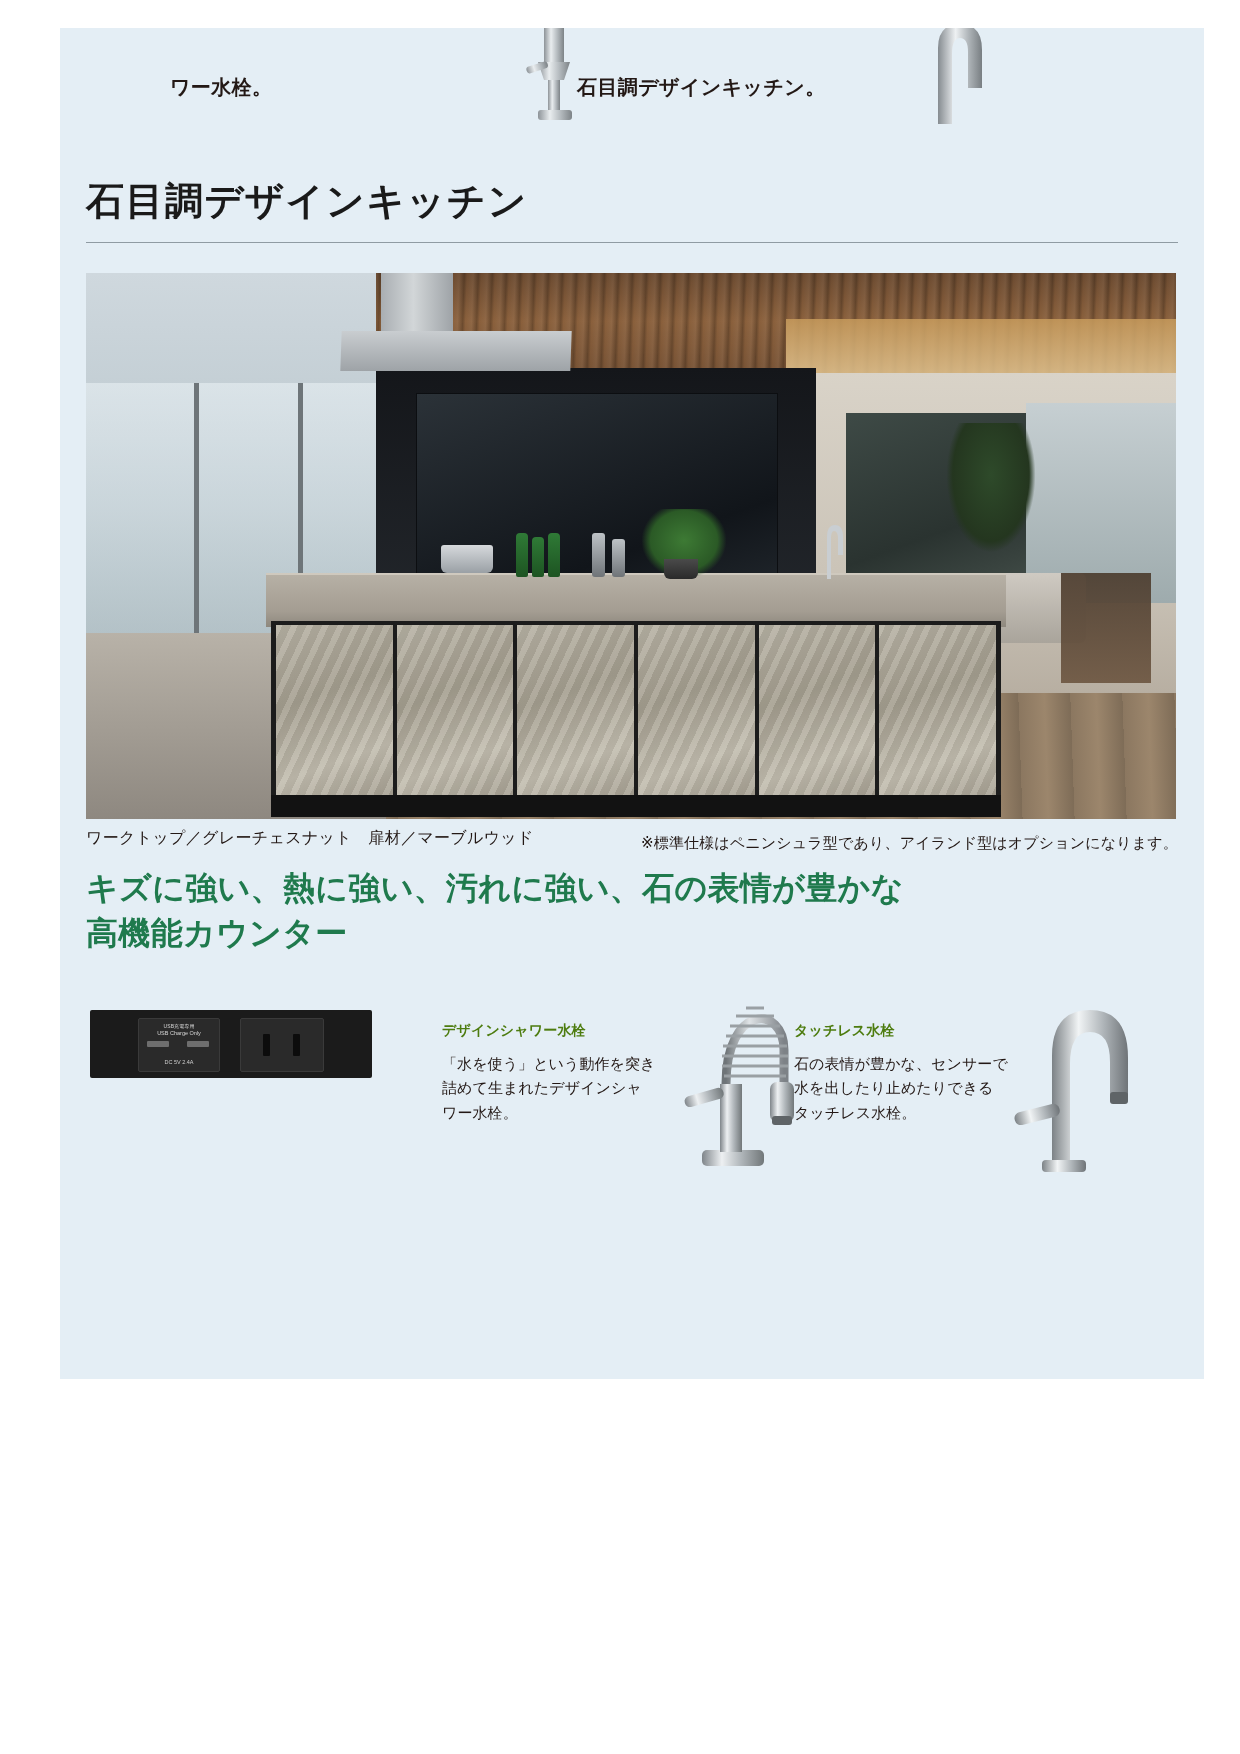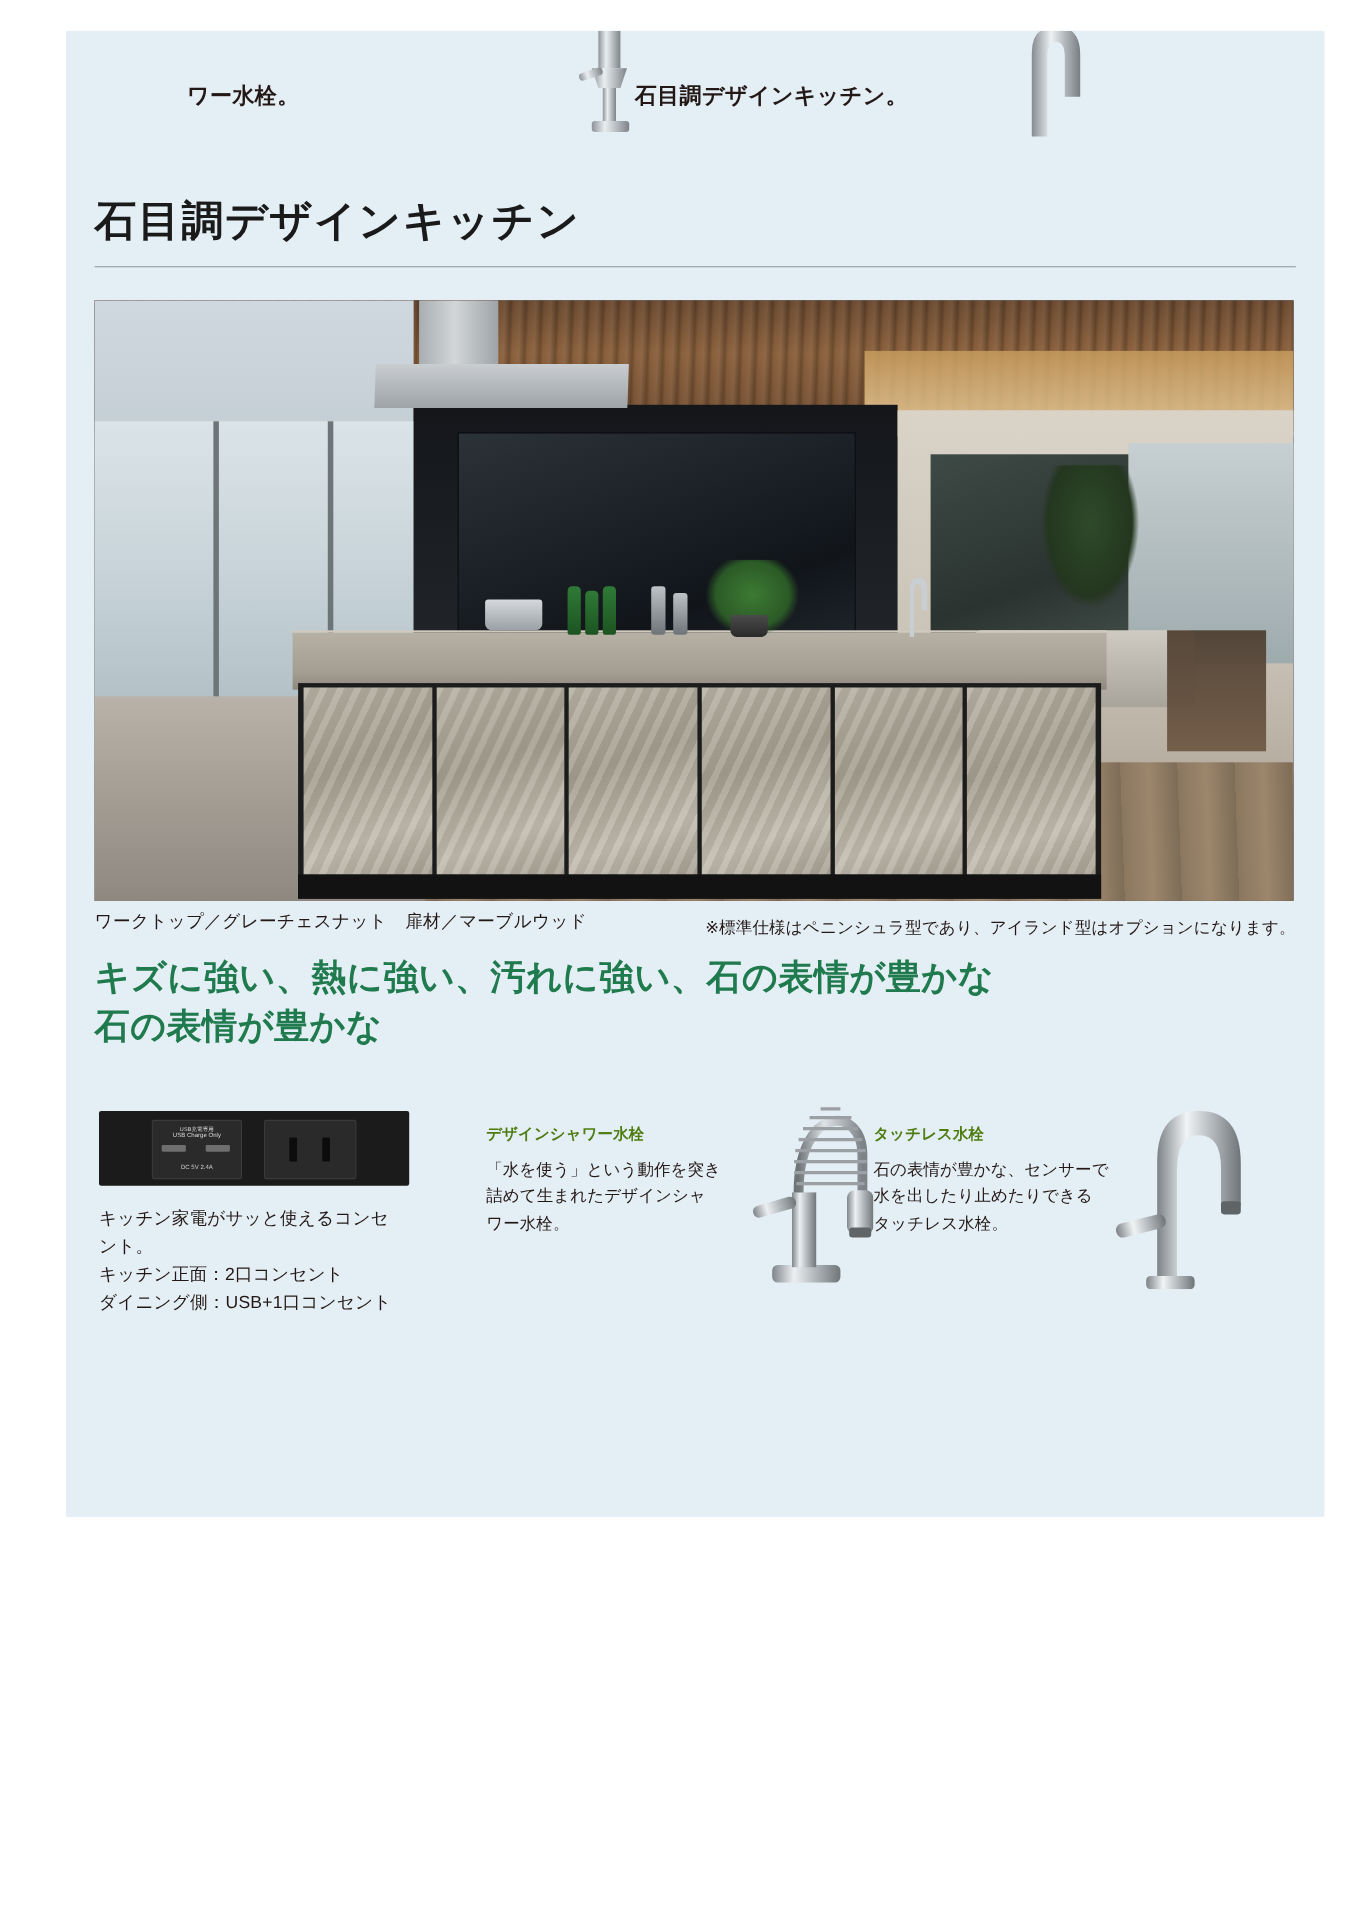--- a/index.html
+++ b/index.html
@@ -446,45 +446,39 @@
         <path d="M6 58 L6 16 Q6 4 14 4 Q22 4 22 16 L22 34 L17 34 L17 18 Q17 10 13 10 Q10 10 10 18 L10 58 Z" fill="#c9ced2"></path>
       </svg>
     </div>
   </div>
 
   <div class="cap-left">ワークトップ／グレーチェスナット　扉材／マーブルウッド</div>
   <div class="cap-right">※標準仕様はペニンシュラ型であり、アイランド型はオプションになります。</div>
 
   <div class="green-head">
     <div>キズに強い、熱に強い、汚れに強い、石の表情が豊かな</div>
-    <div>石の表情が豊かな</div>
+    <div>高機能カウンター</div>
   </div>
 
   <div class="col-outlet">
 
     <div class="outlet-img">
       <div class="outlet-usb">
         <div class="lbl1">USB充電専用</div>
         <div class="lbl2">USB Charge Only</div>
         <div class="slot" style="left:8px;"></div>
         <div class="slot" style="left:48px;"></div>
         <div class="lbl3">DC 5V 2.4A</div>
       </div>
       <div class="outlet-plug">
         <div class="p" style="left:22px; top:15px;"></div>
         <div class="p" style="left:52px; top:15px;"></div>
       </div>
     </div>
 
-    <div class="outlet-text">
-      <div>キッチン家電がサッと使えるコンセ</div>
-      <div>ント。</div>
-      <div>キッチン正面：2口コンセント</div>
-      <div>ダイニング側：USB+1口コンセント</div>
-    </div>
   </div>
 
   <div class="col-faucets">
 
     <div class="faucet-cols">
 
       <div class="fcol">
         <h4>デザインシャワー水栓</h4>
         <p>「水を使う」という動作を突き詰めて生まれたデザインシャワー水栓。</p>
         <div class="fimg">

